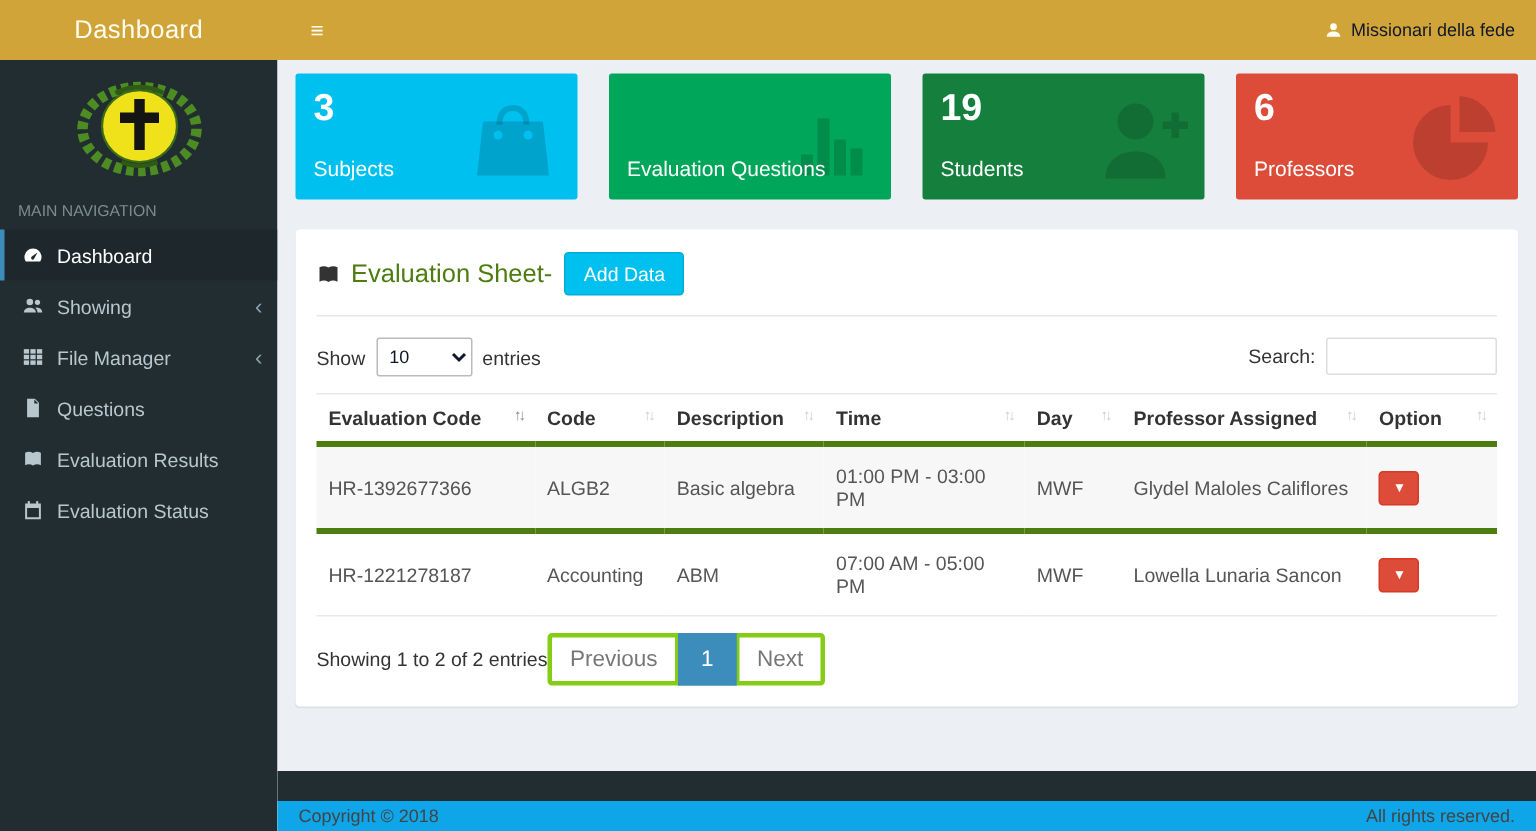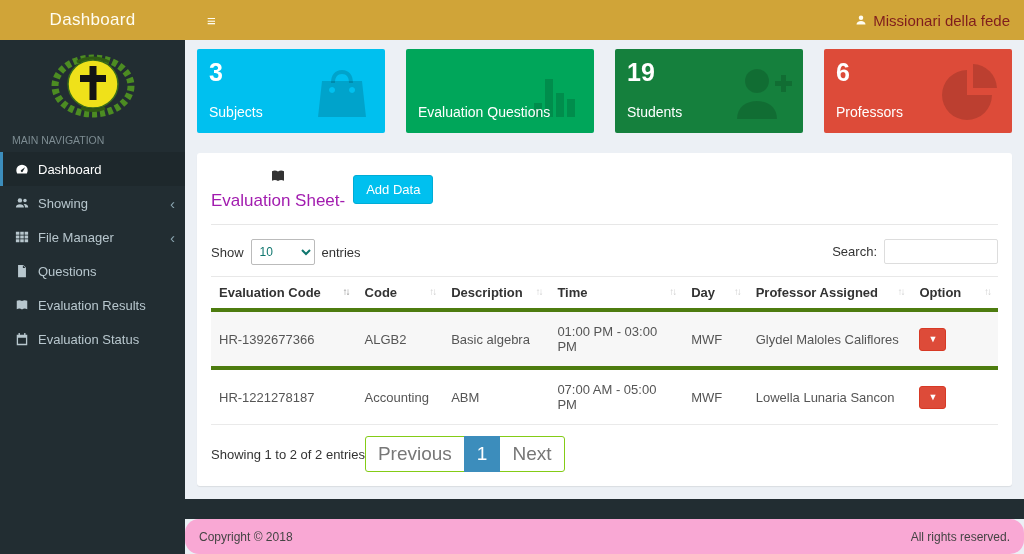--- a/index.html
+++ b/index.html
@@ -9,21 +9,21 @@
     background:#ecf0f5; overflow:hidden; position:relative;
   }
   .app { position:relative; width:1024px; height:554px; }
 
   
   .header { position:absolute; top:0; left:0; right:0; height:40px; background:#d0a438; display:flex; z-index:5; }
   .brand { width:185px; display:flex; align-items:center; justify-content:center;
            color:#fffdf2; font-size:17px; letter-spacing:.3px; cursor:pointer; }
   .header-right { flex:1; display:flex; align-items:center; padding:0 14px; color:#fff; }
   .hamburger { font-size:15px; cursor:pointer; padding:4px 8px; color:#fffdf2; }
-  .user-menu { margin-left:auto; display:flex; align-items:center; gap:6px; font-size:15px; color:#7f1d1d; cursor:pointer; }
+  .user-menu { margin-left:auto; display:flex; align-items:center; gap:6px; font-size:12px; color:#0f172a; cursor:pointer; }
   .user-menu svg { width:12px; height:12px; fill:#fffdf2; }
 
   
   .sidebar { position:absolute; top:40px; left:0; bottom:0; width:185px; background:#222d32; }
   .logo-wrap { padding:10px 0 4px; text-align:center; }
   .nav-label { color:#7d8c92; font-size:10.5px; padding:8px 12px 6px; }
   .menu { list-style:none; }
   .menu-item { height:34px; display:flex; align-items:center; padding:0 10px 0 12px;
                color:#b8c7ce; font-size:13px; border-left:3px solid transparent; cursor:pointer; }
   .menu-item .mi-icon { width:23px; display:inline-flex; align-items:center; }
@@ -38,59 +38,59 @@
   .stat { flex:1; height:84px; border-radius:2px; position:relative; color:#fff; padding:10px 12px; overflow:hidden; cursor:default; }
   .stat-value { font-size:25px; font-weight:bold; line-height:1.05; position:relative; z-index:1; }
   .stat-label { position:absolute; left:12px; bottom:13px; font-size:14px; z-index:1; }
   .stat-icon { position:absolute; right:8px; top:8px; width:70px; height:70px; }
   .stat-icon svg { width:70px; height:70px; fill:rgba(0,0,0,0.15); }
 
   
   .panel { margin:20px 12px 10px 12px; background:#fff; border-radius:3px;
            box-shadow:0 1px 1px rgba(0,0,0,0.08); padding:10px 14px 14px; }
   .panel-title-row { display:flex; align-items:center; padding:5px 0 9px; }
-  .panel-title { font-size:17px; color:#a21caf; display:flex; align-items:center; gap:7px;flex-direction:column; }
+  .panel-title { font-size:17px; color:#4d7c0f; display:flex; align-items:center; gap:7px; }
   .panel-title svg { width:16px; height:16px; fill:#333; }
   .btn-add { background:#00c0ef; border:1px solid #00acd6; color:#fff; font-size:13px;
              padding:6px 12px; border-radius:3px; margin-left:8px; cursor:pointer;
              font-family:"Liberation Sans",sans-serif; }
   .divider { border:0; border-top:1px solid #e7e7e7; margin:4px 0 14px; }
 
   .controls { display:flex; justify-content:space-between; align-items:flex-start; font-size:13px; color:#333; margin-bottom:11px; }
   .length { display:flex; align-items:center; gap:7px; }
   .length select { width:64px; height:26px; border:1px solid #bbb; border-radius:2px;
-                   font-size:12px; color:#0f766e; padding:2px 4px; background:#fff;
+                   font-size:12px; color:#0f172a; padding:2px 4px; background:#fff;
                    font-family:"Liberation Sans",sans-serif; }
   .search-box { display:flex; align-items:center; gap:7px; }
   .search-box input { width:114px; height:25px; border:1px solid #ddd; border-radius:2px; padding:2px 6px;
                       font-family:"Liberation Sans",sans-serif; font-size:12px; }
 
   table { width:100%; border-collapse:collapse; font-size:13px; color:#555; table-layout:fixed; }
   thead th { text-align:left; font-weight:bold; color:#333; padding:8px 8px;
              border-top:1px solid #e8e8e8; border-bottom:1px solid #d9d9d9; cursor:pointer; }
   th .sort { float:right; color:#cfcfcf; font-size:10px; letter-spacing:-2px; margin-top:1px; }
   th.sorted .sort { color:#8a8a8a; }
   tbody td { padding:12px 8px; border-top:4px solid #4d7c0f; }
   tbody tr.odd { background:#f7f7f7; }
   tbody tr:last-child td { border-bottom:1px solid #eaeaea; }
   .opt-btn { width:27px; height:23px; background:#dd4b39; border:1px solid #d73925; border-radius:3px;
              color:#fff; font-size:9px; cursor:pointer; line-height:1; }
 
   .table-footer { display:flex; justify-content:flex-start; align-items:center; margin-top:11px; font-size:13px; color:#333; }
   .pager { display:flex; }
-  .page-btn { padding:6px 12px; border:1px solid #84cc16; background:#fff; color:#777;
-              font-size:19px; margin-left:-1px; cursor:pointer; font-family:"Liberation Sans",sans-serif; }
+  .page-btn { padding:6px 12px; border:3px solid #84cc16; background:#fff; color:#777;
+              font-size:15px; margin-left:-1px; cursor:pointer; font-family:"Liberation Sans",sans-serif; }
   .page-btn.first { border-radius:3px 0 0 3px; margin-left:0; }
   .page-btn.last { border-radius:0 3px 3px 0; }
   .page-btn.active { background:#3c8dbc; border-color:#3c8dbc; color:#fff; position:relative; z-index:1; }
 
   .filler { flex:1; }
   .dark-band { height:20px; background:#222d32; }
-  .footer { height:35px; background:#f9a8d4; display:flex; align-items:center;
-            justify-content:space-between; padding:0 14px; font-size:12px; color:#444;border-radius:14px; }
+  .footer { height:20px; background:#0ea5e9; display:flex; align-items:center;
+            justify-content:space-between; padding:0 14px; font-size:12px; color:#444; }
 </style>
 </head>
 <body>
 
 <div class="app">
 
   <div class="header">
     <div class="brand">Dashboard</div>
     <div class="header-right">
       <span class="hamburger">≡</span>

